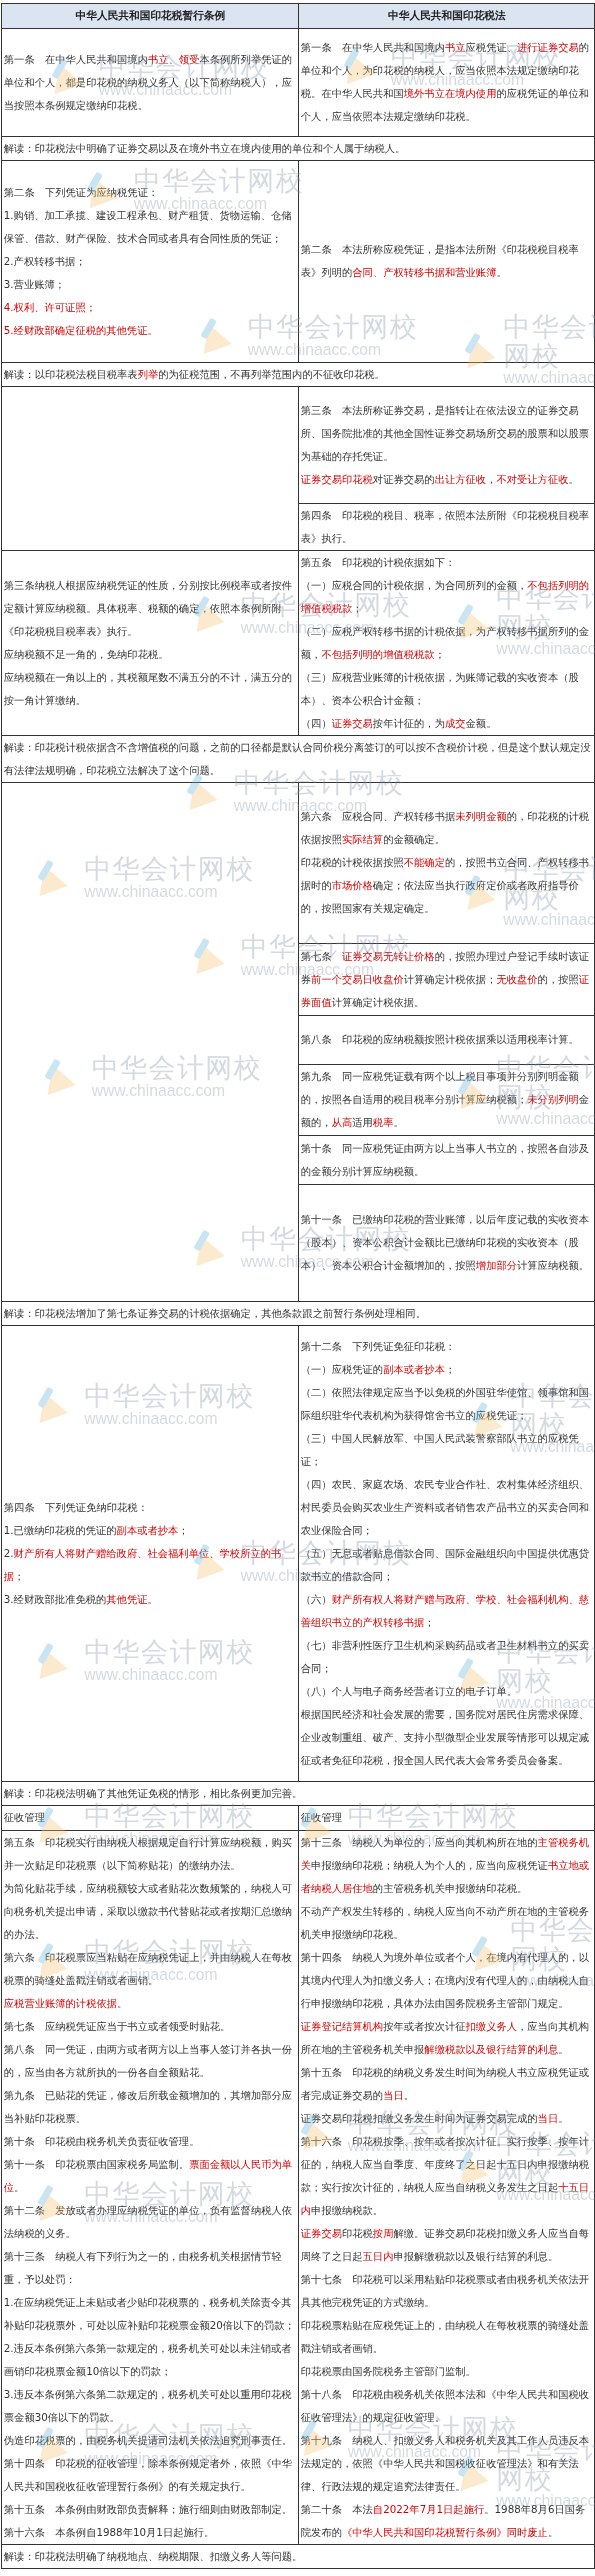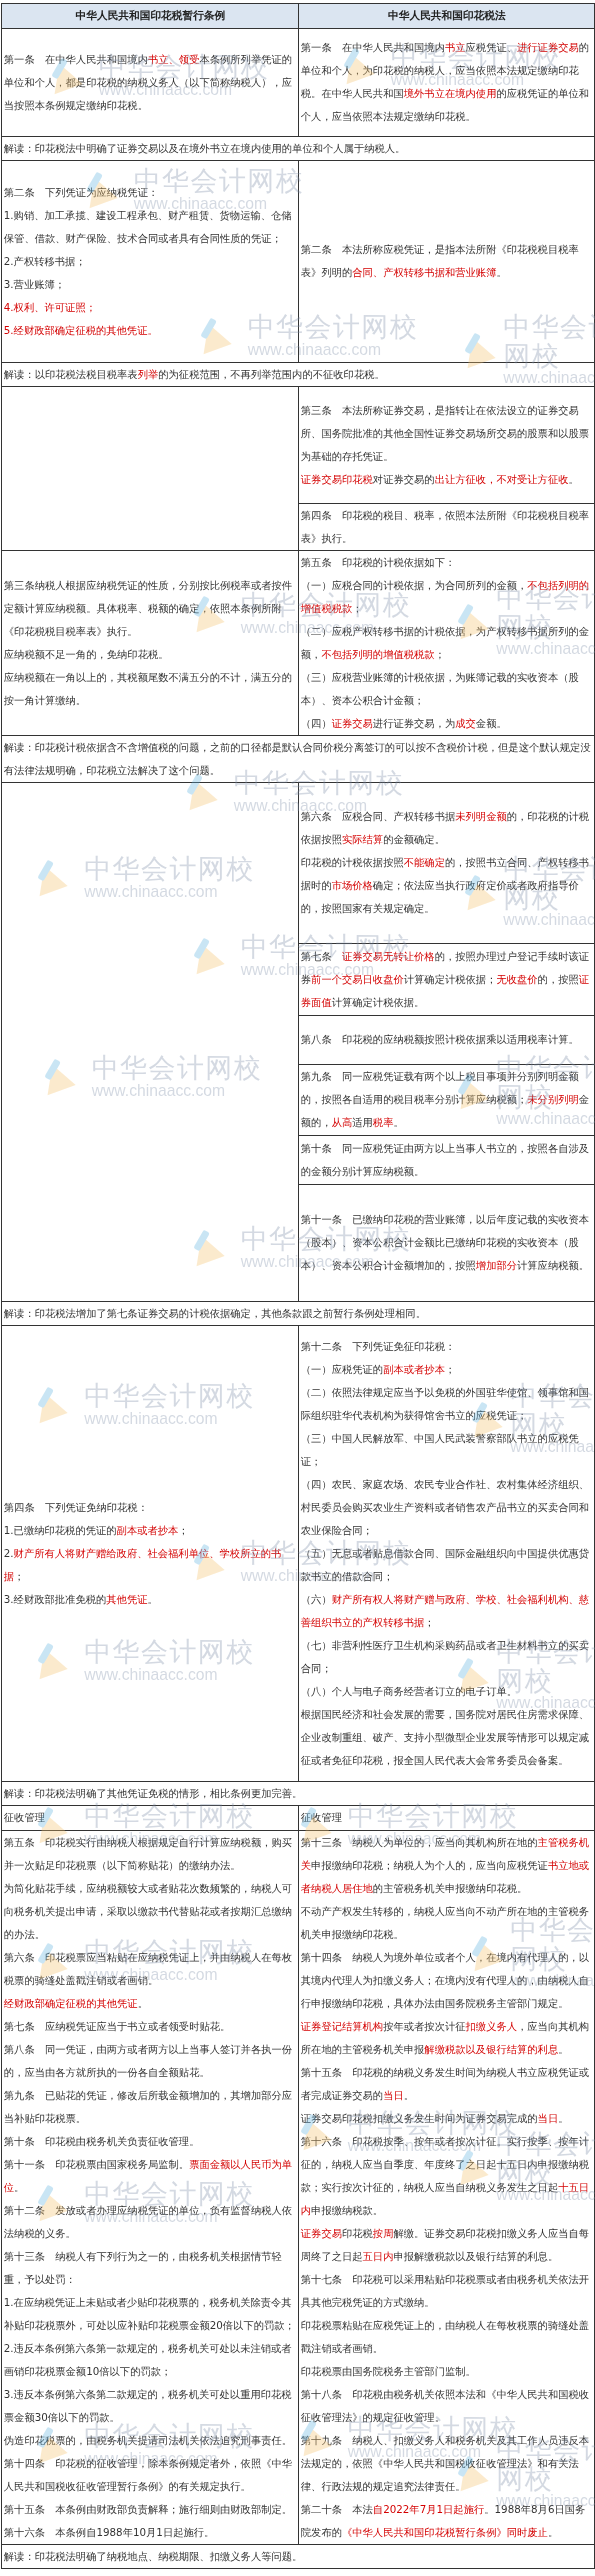--- a/index.html
+++ b/index.html
@@ -95,21 +95,21 @@
               <p class="p"><span>应纳税额不足一角的，免纳印花税。</span></p>
               <p class="p"><span>应纳税额在一角以上的，其税额尾数不满五分的不计，满五分的按一角计算缴纳。</span></p>
             </div>
           </td>
     <td>
             <div class="richlines">
               <p class="p"><span>第五条　印花税的计税依据如下：</span></p>
               <p class="p"><span>（一）应税合同的计税依据，为合同所列的金额，</span><span class="red">不包括列明的增值税税款</span><span>；</span></p>
               <p class="p"><span>（二）应税产权转移书据的计税依据，为产权转移书据所列的金额，</span><span class="red">不包括列明的增值税税款</span><span>；</span></p>
               <p class="p"><span>（三）应税营业账簿的计税依据，为账簿记载的实收资本（股本）、资本公积合计金额；</span></p>
-              <p class="p"><span>（四）</span><span class="red">证券交易</span><span>进行证券交易，为</span><span class="red">成交</span><span>金额。</span></p>
+              <p class="p"><span>（四）</span><span class="red">证券交易</span><span>按年计征的，为</span><span class="red">成交</span><span>金额。</span></p>
             </div>
           </td>
   </tr>
   <tr>
     <td colspan="2" class="note">
             <p class="p rich"><span>解读：印花税计税依据含不含增值税的问题，之前的口径都是默认合同价税分离签订的可以按不含税价计税，但是这个默认规定没有法律法规明确，印花税立法解决了这个问题。</span></p>
           </td>
   </tr>
 
   </tbody>
@@ -189,21 +189,21 @@
     <td class="sec">征收管理</td>
     <td class="sec">征收管理</td>
   </tr>
 
   <tr>
     <td class="dense">
             <div class="richlines">
               <p class="p"><span>第五条　印花税实行由纳税人根据规定自行计算应纳税额，购买并一次贴足印花税票（以下简称贴花）的缴纳办法。</span></p>
               <p class="p"><span>为简化贴花手续，应纳税额较大或者贴花次数频繁的，纳税人可向税务机关提出申请，采取以缴款书代替贴花或者按期汇总缴纳的办法。</span></p>
               <p class="p"><span>第六条　印花税票应当粘贴在应纳税凭证上，并由纳税人在每枚税票的骑缝处盖戳注销或者画销。</span></p>
-              <p class="p"><span class="red">经财政部确定征税的其他凭证</span><span>。</span></p>
+              <p class="p"><span class="red">应税营业账簿的计税依据</span><span>。</span></p>
               <p class="p"><span>第七条　应纳税凭证应当于书立或者领受时贴花。</span></p>
               <p class="p"><span>第八条　同一凭证，由两方或者两方以上当事人签订并各执一份的，应当由各方就所执的一份各自全额贴花。</span></p>
               <p class="p"><span>第九条　已贴花的凭证，修改后所载金额增加的，其增加部分应当补贴印花税票。</span></p>
               <p class="p"><span>第十条　印花税由税务机关负责征收管理。</span></p>
               <p class="p"><span>第十一条　印花税票由国家税务局监制。</span><span class="red">票面金额以人民币为单位</span><span>。</span></p>
               <p class="p"><span>第十二条　发放或者办理应纳税凭证的单位，负有监督纳税人依法纳税的义务。</span></p>
               <p class="p"><span>第十三条　纳税人有下列行为之一的，由税务机关根据情节轻重，予以处罚：</span></p>
               <p class="p"><span>1.在应纳税凭证上未贴或者少贴印花税票的，税务机关除责令其补贴印花税票外，可处以应补贴印花税票金额20倍以下的罚款；</span></p>
               <p class="p"><span>2.违反本条例第六条第一款规定的，税务机关可处以未注销或者画销印花税票金额10倍以下的罚款；</span></p>
               <p class="p"><span>3.违反本条例第六条第二款规定的，税务机关可处以重用印花税票金额30倍以下的罚款。</span></p>

